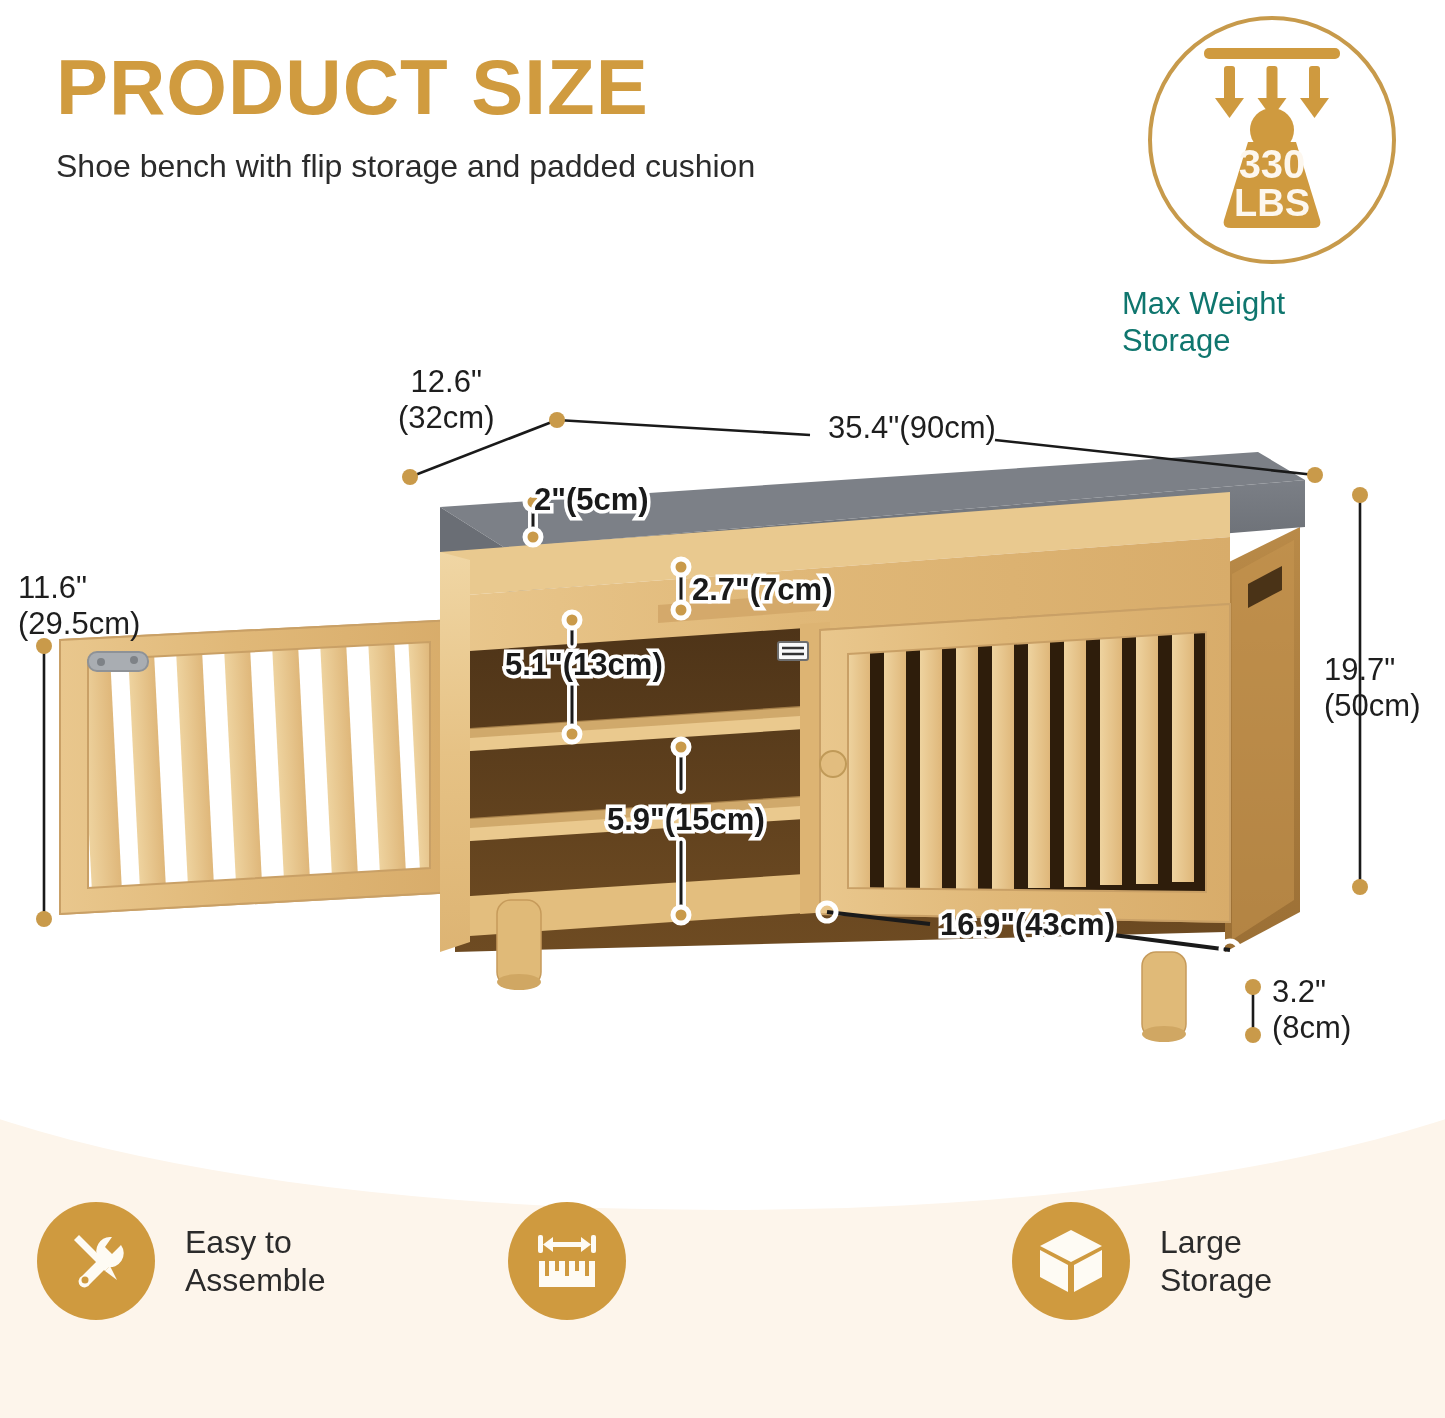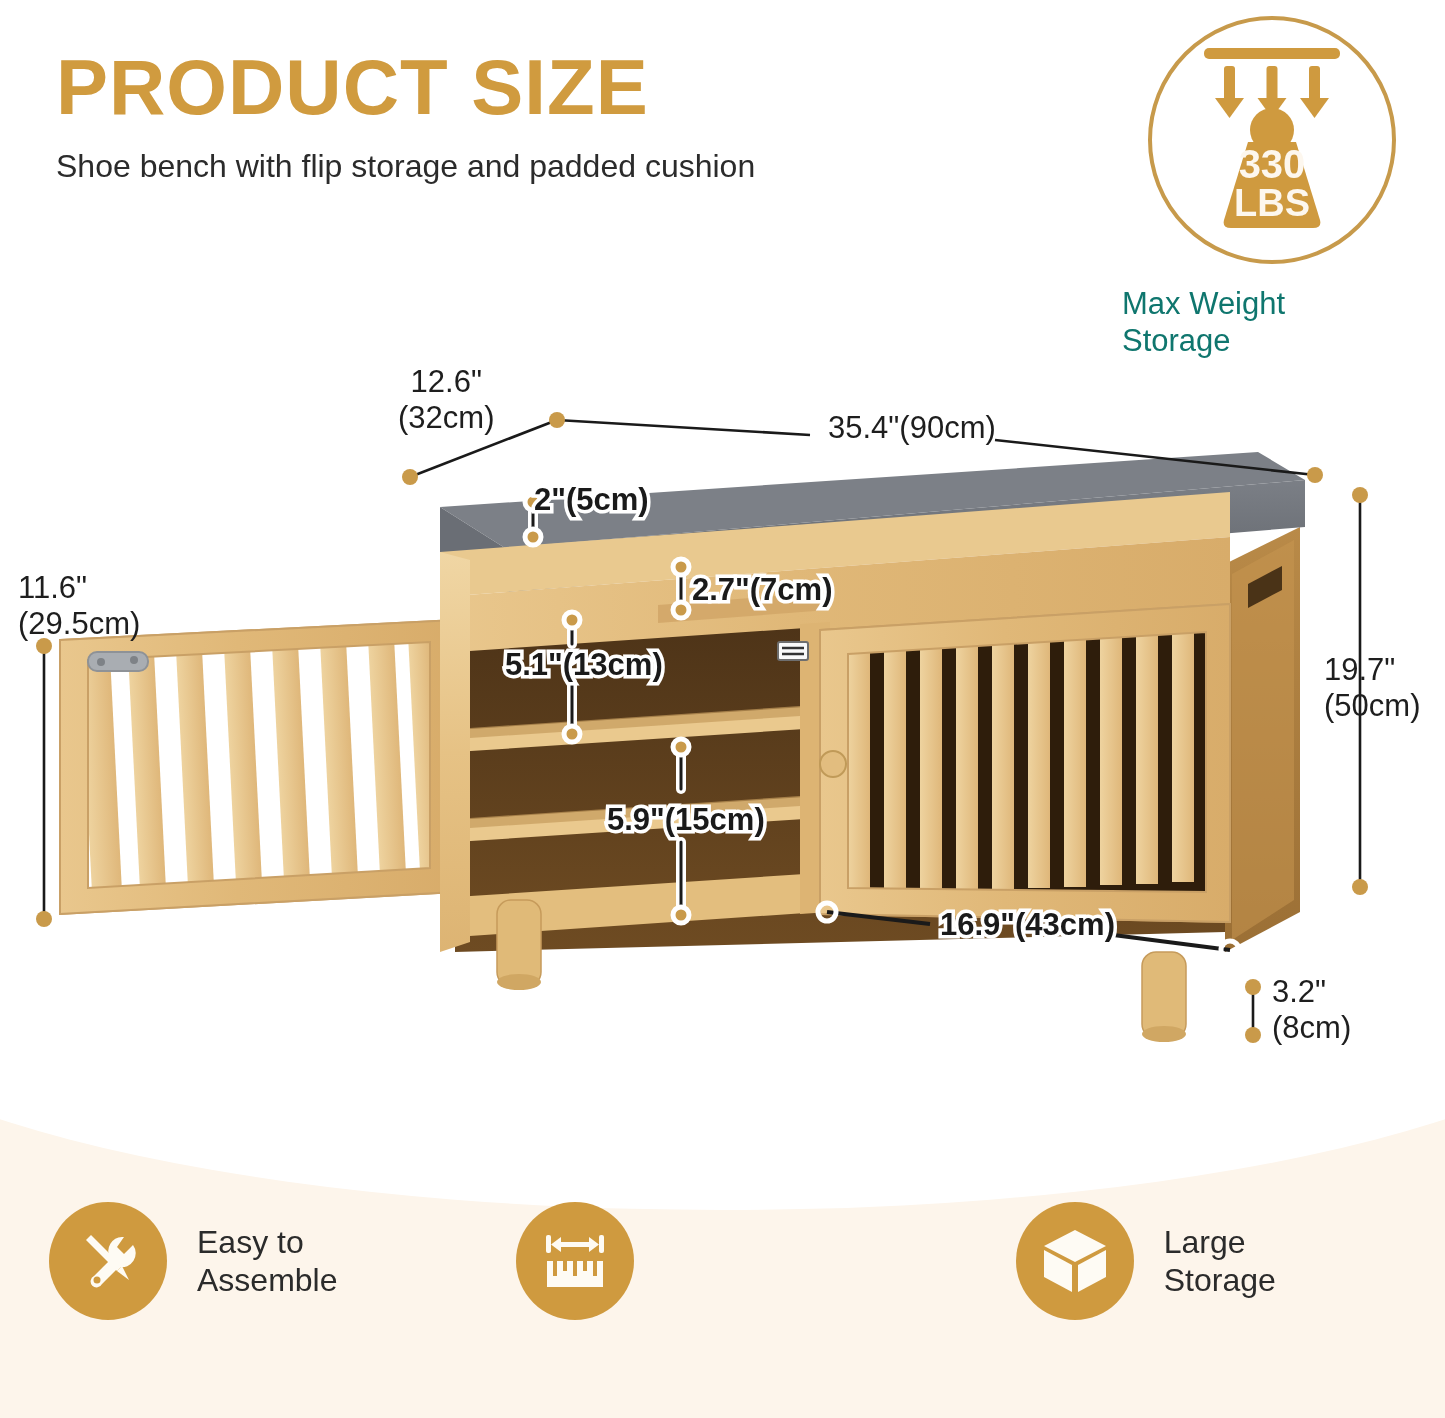--- a/index.html
+++ b/index.html
@@ -57,21 +57,21 @@
   #bottom-curve {
     position: absolute; left: -200px; top: -92px;
     width: 1845px; height: 240px;
     background: #ffffff; border-radius: 0 0 50% 50% / 0 0 100% 100%;
   }
   #features {
     position: absolute; left: 0; top: 140px; width: 1445px;
     display: flex; align-items: center;
   }
   .feature { display: flex; align-items: center; }
-  .feature:nth-child(1) { width: 500px; padding-left: 37px; margin-left: 12px; }
+  .feature:nth-child(1) { width: 500px; padding-left: 37px; }
   .feature:nth-child(2) { width: 490px; padding-left: 8px; }
   .feature:nth-child(3) { width: 455px; padding-left: 22px; }
   .feature-icon {
     width: 118px; height: 118px; border-radius: 50%;
     background: #CF9A3F; flex: 0 0 118px;
     display: flex; align-items: center; justify-content: center;
   }
   .feature-label {
     margin-left: 30px; font-size: 32px; line-height: 1.2;
     color: #2B2B2B; white-space: pre-line;

